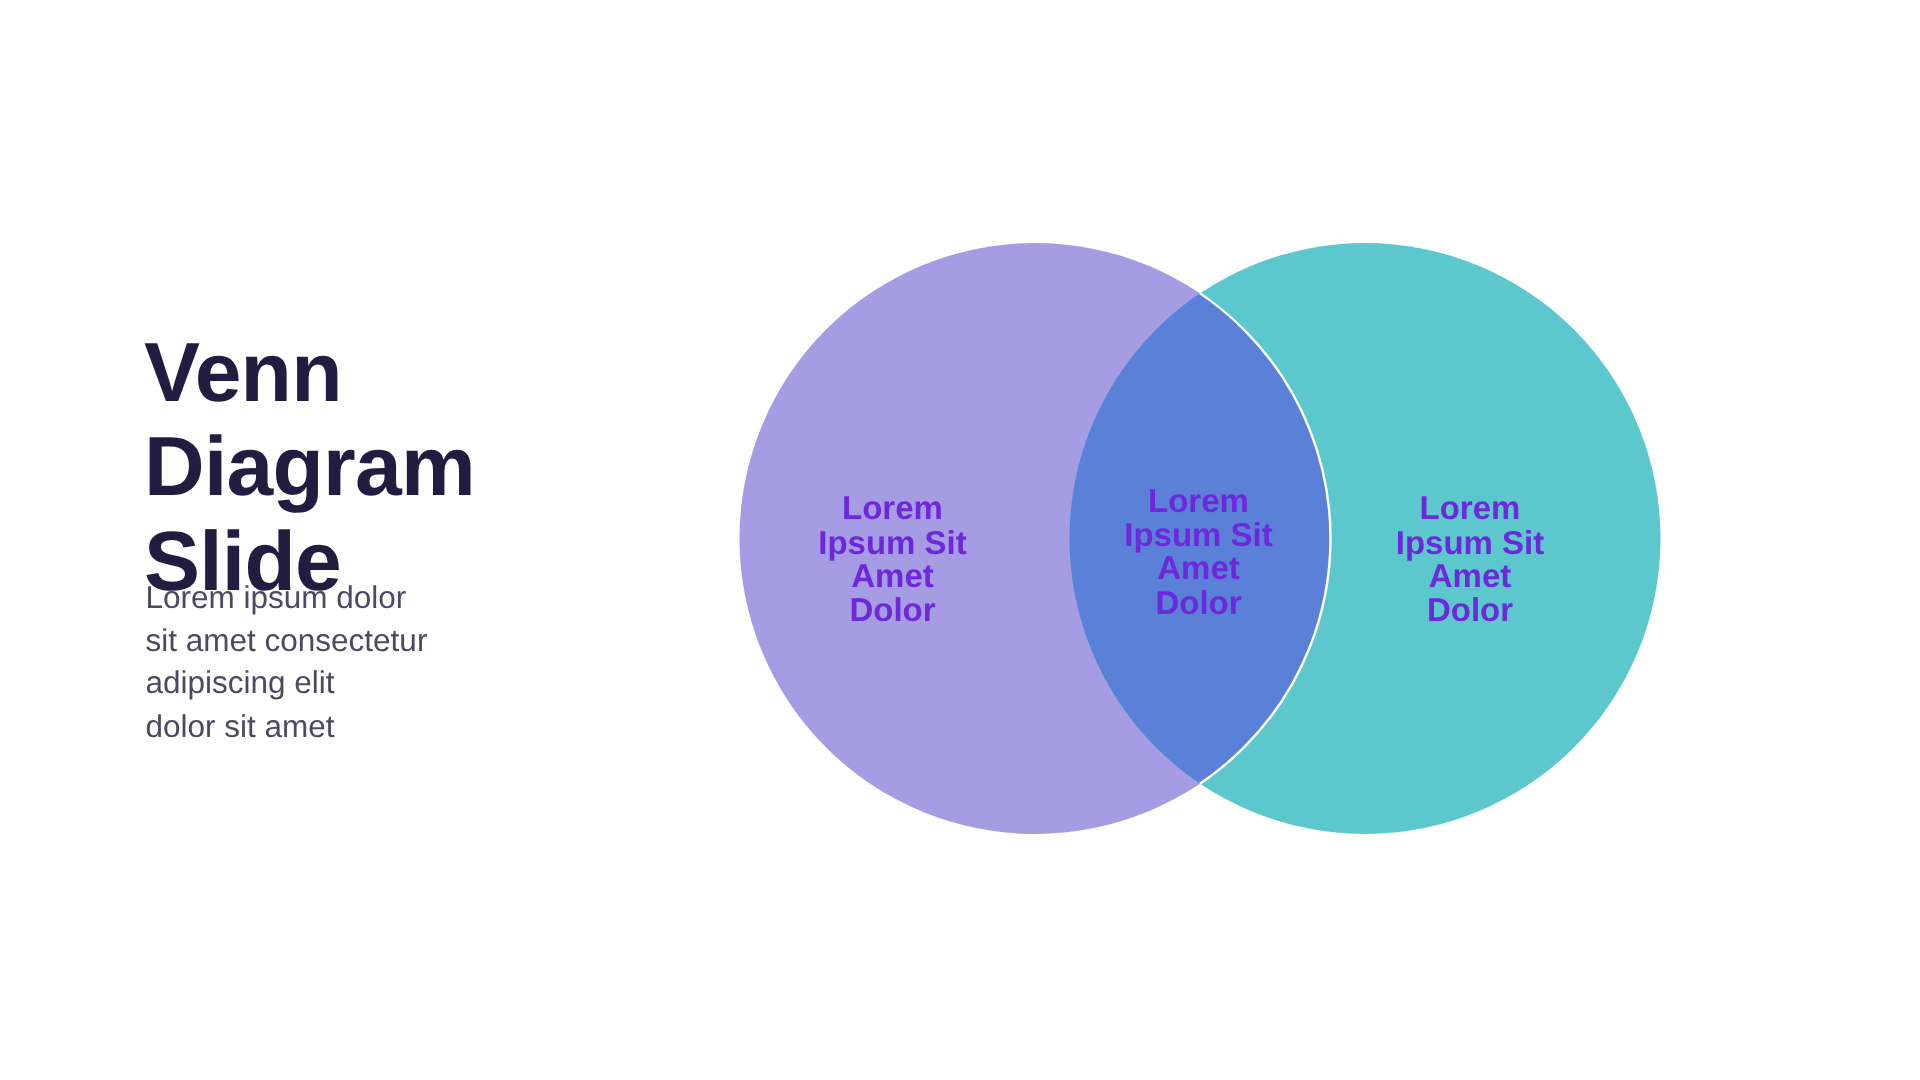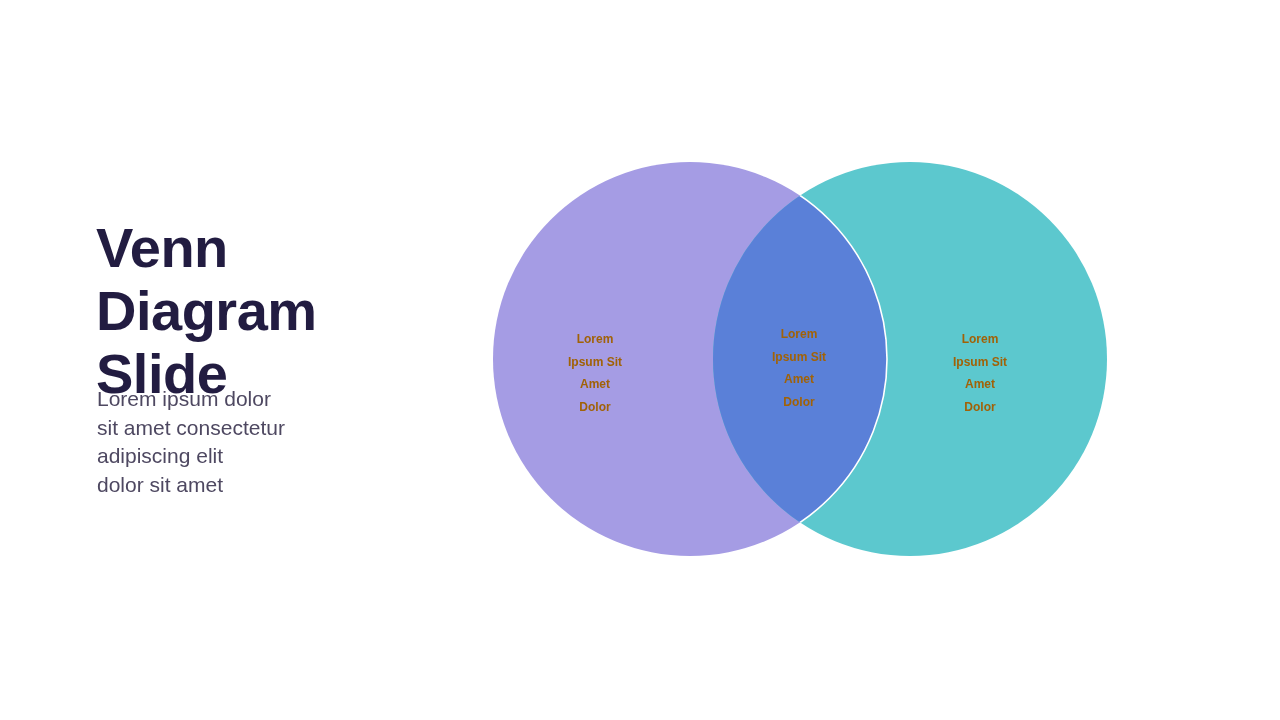--- a/index.html
+++ b/index.html
@@ -41,24 +41,24 @@
     position: absolute;
     left: 0;
     top: 0;
     width: 1280px;
     height: 720px;
   }
   .region-label {
     position: absolute;
     transform: translateX(-50%);
     text-align: center;
-    font-size: 12px;
+    font-size: 22px;
     line-height: 22.5px;
     font-weight: 700;
-    color: #a16207;
+    color: #6d28d9;
     white-space: pre-line;
   }
   .region-label.left   { left: 595px; top: 328px; }
   .region-label.middle { left: 799px; top: 323px; }
   .region-label.right  { left: 980px; top: 328px; }
 </style>
 </head>
 <body>
 
 <div class="slide">

